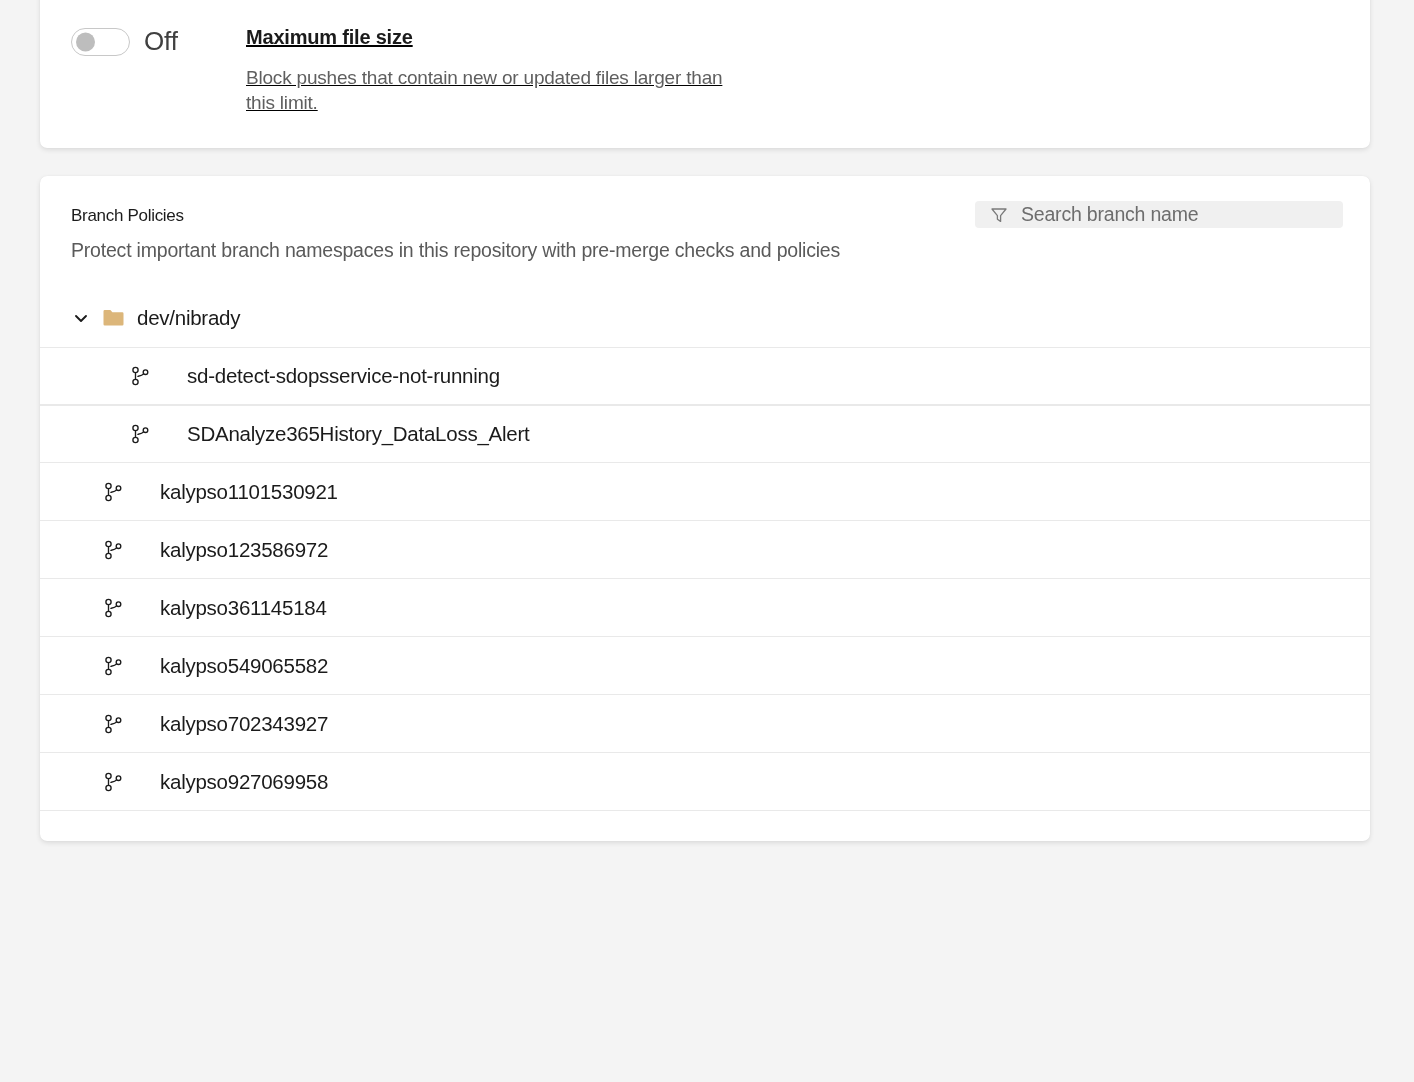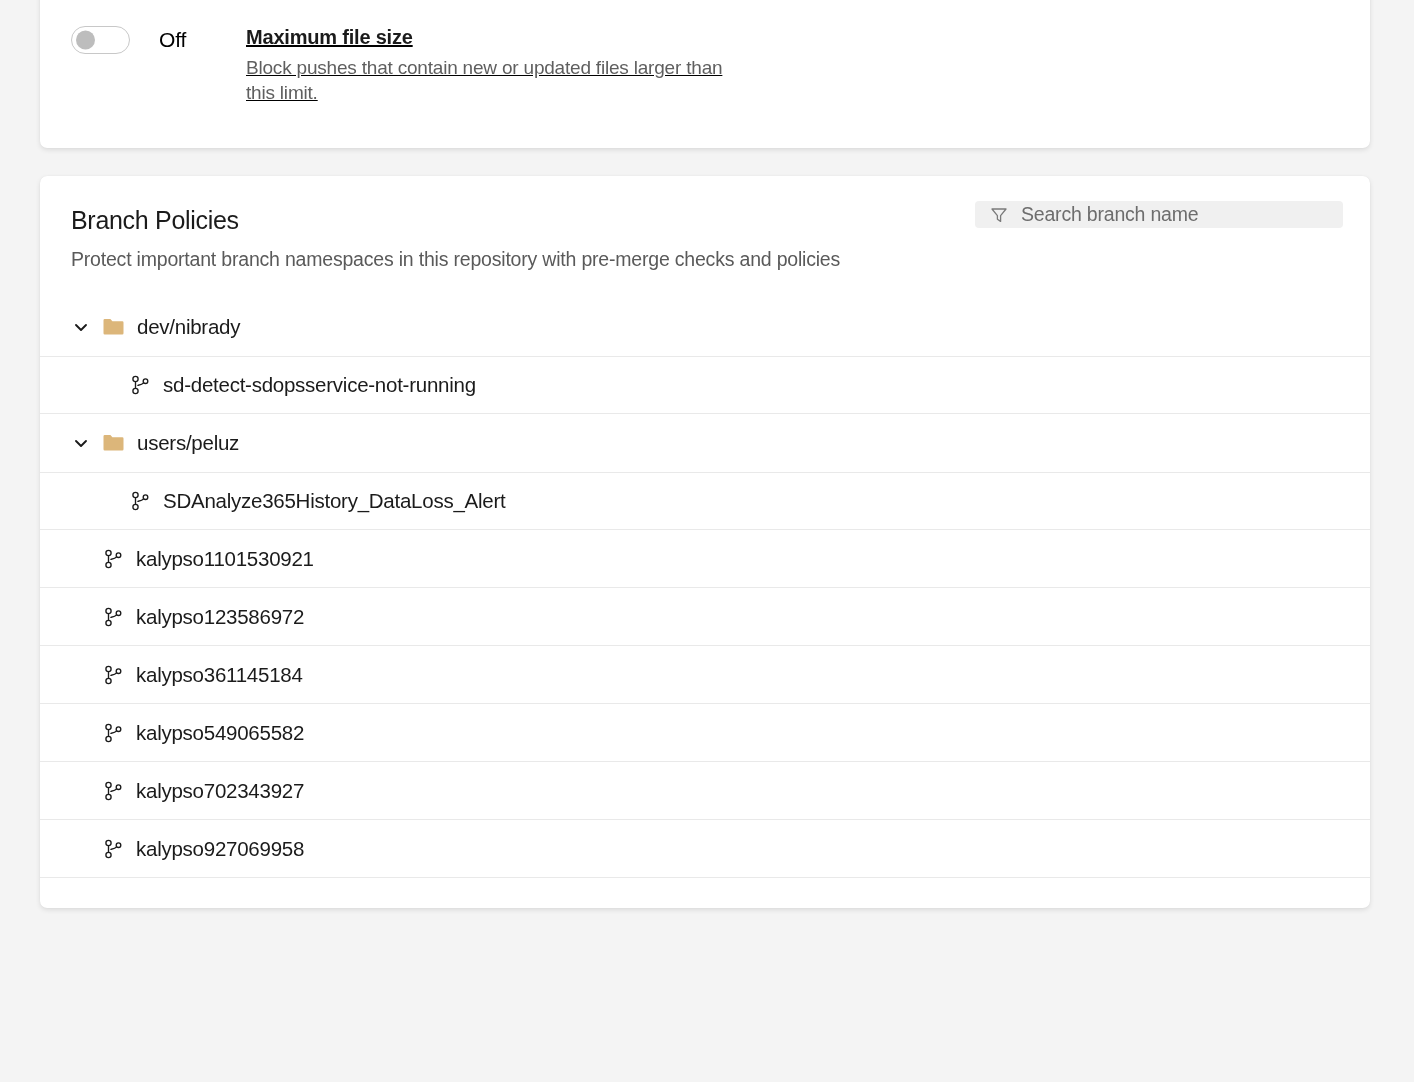--- a/index.html
+++ b/index.html
@@ -65,36 +65,36 @@
     position: absolute;
     left: 4px;
     top: 50%;
     transform: translateY(-50%);
     width: 19px;
     height: 19px;
     border-radius: 50%;
     background: #bdbdbd;
   }
   .toggle-label {
-    margin-left: 29px;
-    font-size: 21px;
-    color: #000000;
+    margin-left: 14px;
+    font-size: 26px;
+    color: #404040;
     letter-spacing: -0.1px;
   }
 
   .setting-text { padding-top: 0; text-decoration: underline; }
   .setting-title {
     font-size: 20px;
     font-weight: bold;
     color: #1b1b1b;
     letter-spacing: -0.2px;
     line-height: 26px;
   }
   .setting-desc {
-    margin-top: 5px;
+    margin-top: 15px;
     font-size: 19px;
     color: #5f5f5f;
     line-height: 25px;
     max-width: 480px;
     letter-spacing: -0.2px;
   }
 
   
   .card-policies {
     position: absolute;
@@ -102,21 +102,21 @@
     top: 176px;
     padding-bottom: 30px;
   }
 
   .policies-header {
     position: relative;
     padding: 30px 31px 0 31px;
   }
 
   .policies-title {
-    font-size: 25px;
+    font-size: 17px;
     color: #1b1b1b;
     letter-spacing: -0.3px;
     font-weight: normal;
   }
   .policies-sub {
     margin-top: 13px;
     font-size: 19.5px;
     color: #5a5a5a;
     letter-spacing: -0.2px;
   }
@@ -146,21 +146,21 @@
   .tree { margin-top: 27px; }
 
   .row {
     display: flex;
     align-items: center;
     height: 58px;
     padding-left: 31px;
     cursor: pointer;
   }
   .row.sep-top { border-top: 1px solid #e9e9e9; }
-  .row.sep-bottom { border-bottom: 1px solid #e9e9e9; }
+  .row.sep-bottom { border-bottom: 1px solid #e9e9e9; gap: 24px; }
 
   .row .chevron { flex: 0 0 auto; margin-right: 12px; display: block; }
   .row .folder  { flex: 0 0 auto; margin-right: 13px; display: block; }
   .row .branch  { flex: 0 0 auto; margin-right: 13px; display: block; }
 
   .row .label {
     font-size: 20.5px;
     color: #1b1b1b;
     letter-spacing: -0.25px;
     white-space: nowrap;
@@ -240,29 +240,20 @@
         <svg class="branch" width="19" height="20" viewBox="0 0 19 20">
           <circle cx="4.5" cy="4" r="2.6" fill="none" stroke="#1b1b1b" stroke-width="1.35"></circle>
           <circle cx="4.5" cy="16" r="2.6" fill="none" stroke="#1b1b1b" stroke-width="1.35"></circle>
           <circle cx="14.5" cy="6.2" r="2.3" fill="none" stroke="#1b1b1b" stroke-width="1.35"></circle>
           <path d="M4.5 6.6 V13.4" fill="none" stroke="#1b1b1b" stroke-width="1.35" stroke-linecap="round"></path>
           <path d="M12.6 7.9 C11.2 9.6 8.4 10 6.9 10.3" fill="none" stroke="#1b1b1b" stroke-width="1.35" stroke-linecap="round"></path>
         </svg>
         <span class="label">sd-detect-sdopsservice-not-running</span>
       </div>
 
-      <div class="row indent-0">
-        <svg class="chevron" width="20" height="20" viewBox="0 0 20 20">
-          <path d="M5 8 L10 13 L15 8" fill="none" stroke="#1b1b1b" stroke-width="1.9" stroke-linecap="round" stroke-linejoin="round"></path>
-        </svg>
-        <svg class="folder" width="21" height="18" viewBox="0 0 21 18">
-          <path d="M0.5 2.2 a1.2 1.2 0 0 1 1.2-1.2 H7.4 l2 2.2 H19.3 a1.2 1.2 0 0 1 1.2 1.2 V15.3 a1.2 1.2 0 0 1 -1.2 1.2 H1.7 a1.2 1.2 0 0 1 -1.2-1.2 Z" fill="#dcb67a"></path>
-        </svg>
-        <span class="label">users/peluz</span>
-      </div>
 
       <div class="row indent-2 sep-top sep-bottom">
         <svg class="branch" width="19" height="20" viewBox="0 0 19 20">
           <circle cx="4.5" cy="4" r="2.6" fill="none" stroke="#1b1b1b" stroke-width="1.35"></circle>
           <circle cx="4.5" cy="16" r="2.6" fill="none" stroke="#1b1b1b" stroke-width="1.35"></circle>
           <circle cx="14.5" cy="6.2" r="2.3" fill="none" stroke="#1b1b1b" stroke-width="1.35"></circle>
           <path d="M4.5 6.6 V13.4" fill="none" stroke="#1b1b1b" stroke-width="1.35" stroke-linecap="round"></path>
           <path d="M12.6 7.9 C11.2 9.6 8.4 10 6.9 10.3" fill="none" stroke="#1b1b1b" stroke-width="1.35" stroke-linecap="round"></path>
         </svg>
         <span class="label">SDAnalyze365History_DataLoss_Alert</span>

